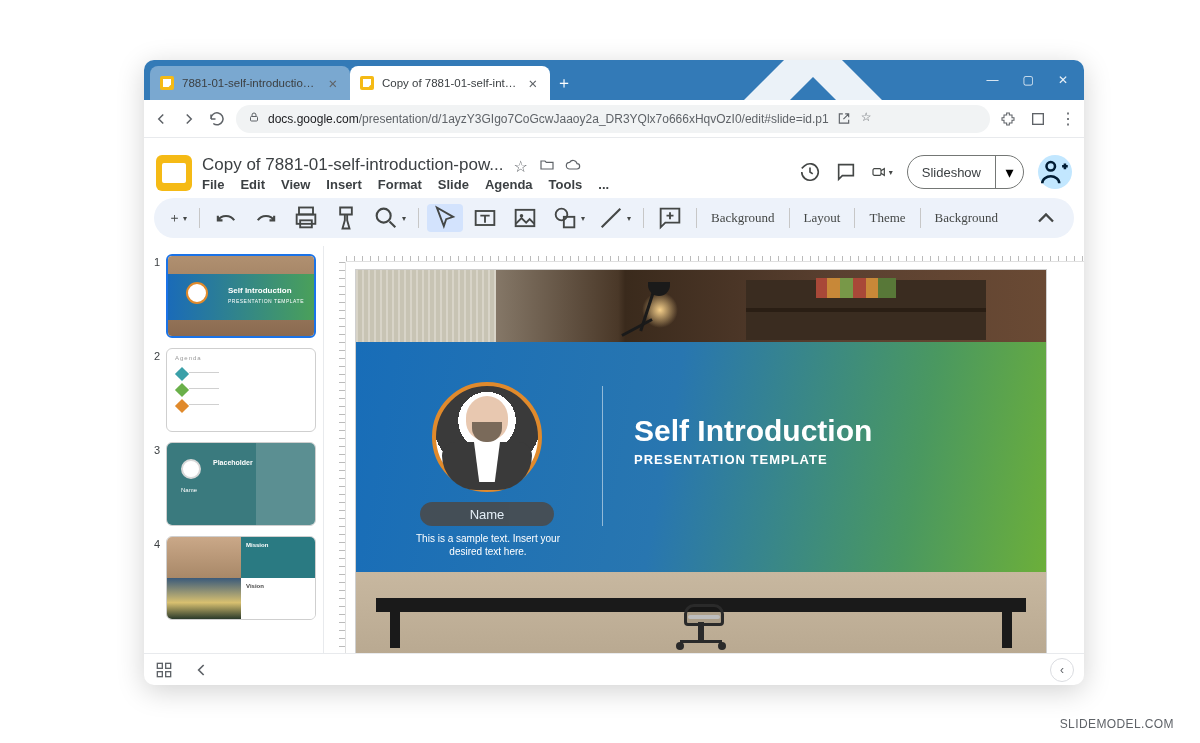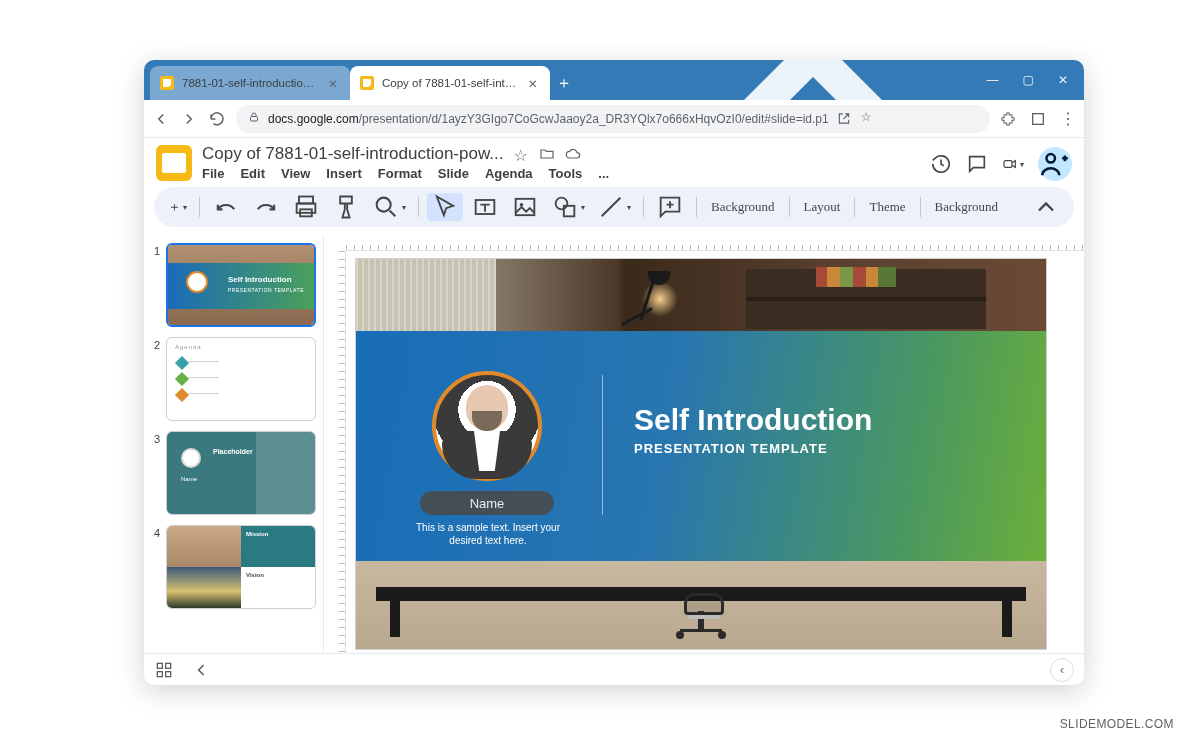--- a/index.html
+++ b/index.html
@@ -33,21 +33,21 @@
 .urlbar { height: 38px; background:#fff; display:flex; align-items:center; padding: 0 8px; gap: 10px; border-bottom: 1px solid #e8eaed; }
 .nav-icn { width:18px; height:18px; color:#5f6368; display:flex; align-items:center; justify-content:center; }
 .omnibox { flex:1; background:#f1f3f4; border-radius: 16px; height: 28px; display:flex; align-items:center; padding: 0 12px; font-size: 12px; color:#5f6368; gap:8px; }
 .url-text { color:#202124; white-space:nowrap; overflow:hidden; text-overflow:ellipsis; }
 .url-host { color:#202124; }
 .url-path { color:#5f6368; }
 .omni-right { display:flex; gap:10px; color:#5f6368; }
 .ext-icons { display:flex; gap:14px; color:#5f6368; }
 
 
-.app-header { display:flex; align-items:flex-end; padding: 6px 12px 2px 12px; gap: 10px; }
+.app-header { display:flex; align-items:flex-start; padding: 6px 12px 2px 12px; gap: 10px; margin-top: 11px; }
 .slides-logo { width: 36px; height: 36px; background:#f5ba15; border-radius:6px; position:relative; flex-shrink:0; }
 .slides-logo::after { content:""; position:absolute; inset:8px 6px; background:#fff; border-radius:2px; }
 .title-col { flex:0 0 auto; }
 .doc-title-row { display:flex; align-items:center; gap:10px; }
 .doc-title { font-size: 17px; color:#3c4043; max-width: 340px; white-space:nowrap; overflow:hidden; text-overflow:ellipsis; }
 .title-icons { display:flex; gap:10px; color:#5f6368; }
 .title-icons svg, .title-icons span { width:16px; height:16px; }
 .menubar { display:flex; gap:16px; font-size:13px; color:#3c4043; margin-top: 2px; font-weight: bold; }
 .header-right { margin-left:auto; display:flex; align-items:center; gap:14px; }
 .hr-icn { width:22px; height:22px; color:#444746; display:flex; align-items:center; justify-content:center; }
@@ -250,20 +250,24 @@
           <svg viewBox="0 0 24 24">
             <path d="M4 4h16v12H8l-4 4z" stroke="currentColor" fill="none" stroke-width="1.8"></path>
           </svg>
         </div>
       <div class="hr-icn tb-dd">
           <svg viewBox="0 0 24 24" width="18" height="18">
             <rect x="3" y="7" width="12" height="10" rx="2" stroke="currentColor" fill="none" stroke-width="1.8"></rect>
             <path d="M15 10l5-3v10l-5-3" stroke="currentColor" fill="none" stroke-width="1.8"></path>
           </svg>
         </div>
+      <div class="slideshow-btn">
+        <div class="label">Slideshow</div>
+        <div class="dd">▾</div>
+      </div>
       <div class="share-btn">
           <svg width="18" height="18" viewBox="0 0 24 24">
             <circle cx="9" cy="8" r="3" stroke="currentColor" fill="none" stroke-width="1.8"></circle>
             <path d="M3 20c0-3 3-5 6-5s6 2 6 5M17 8h4m-2-2v4" stroke="currentColor" fill="none" stroke-width="1.8"></path>
           </svg>
         </div>
     </div>
   </div>
 
   <div class="toolbar-wrap">

